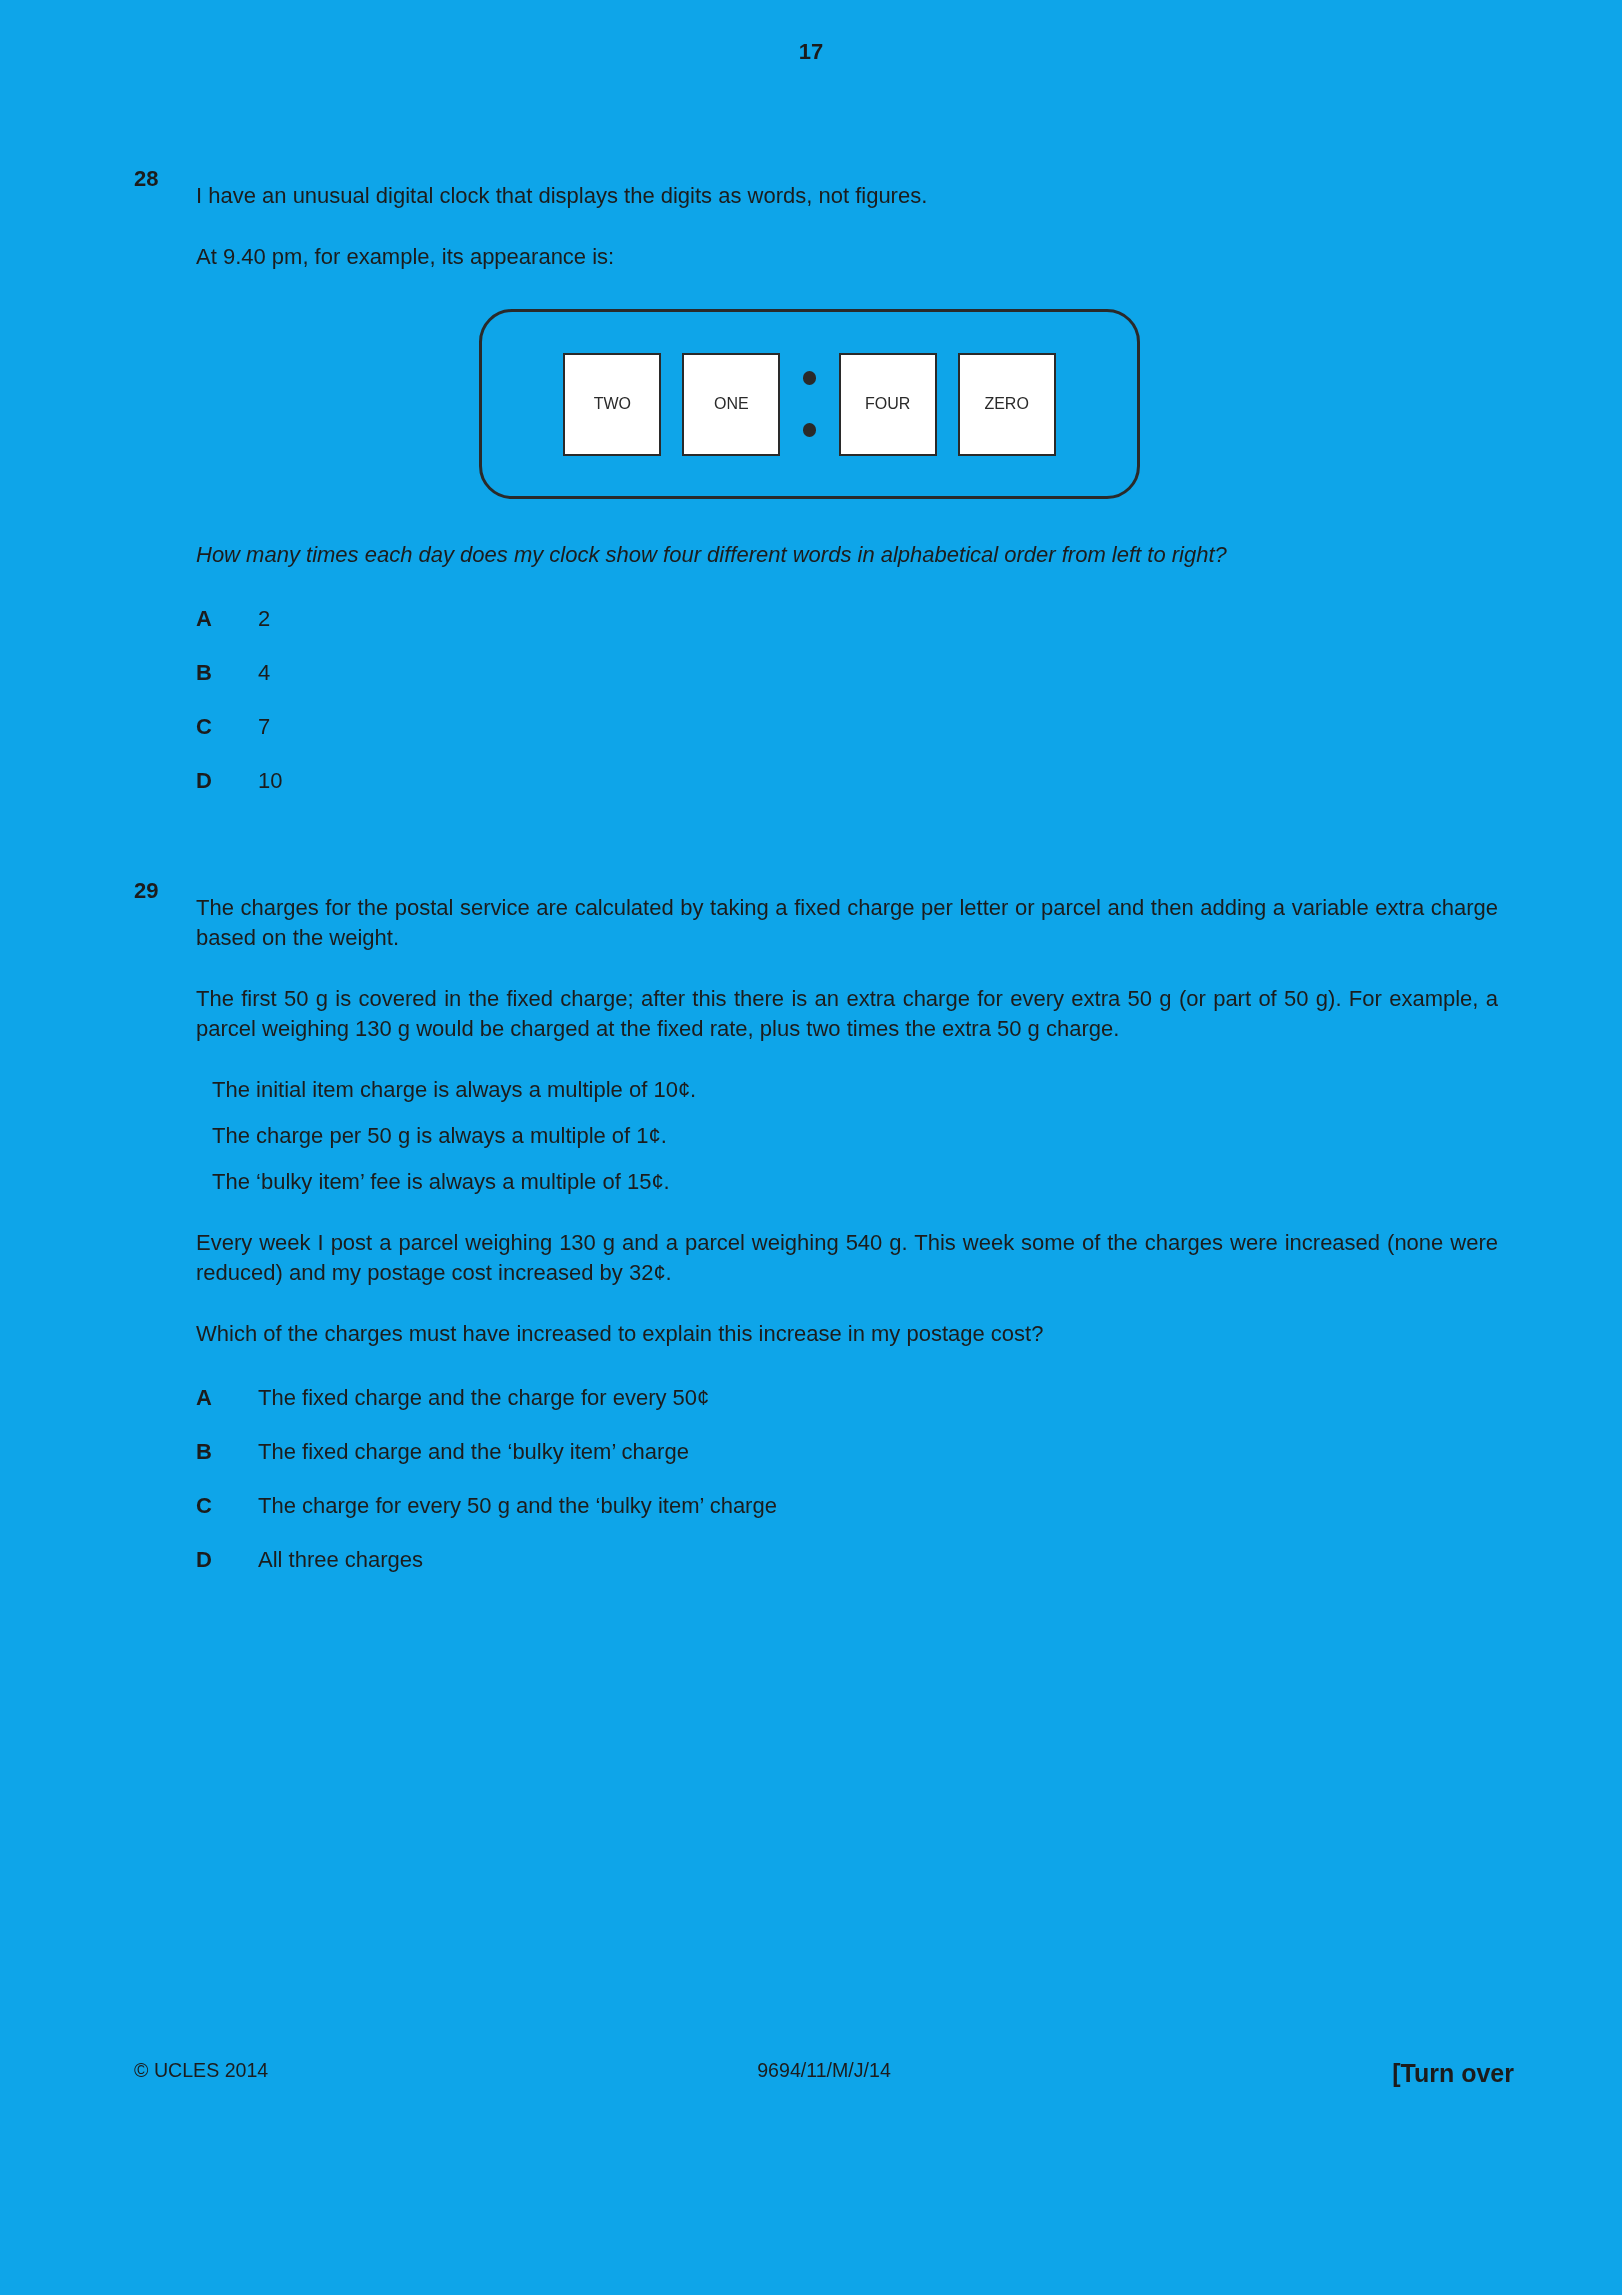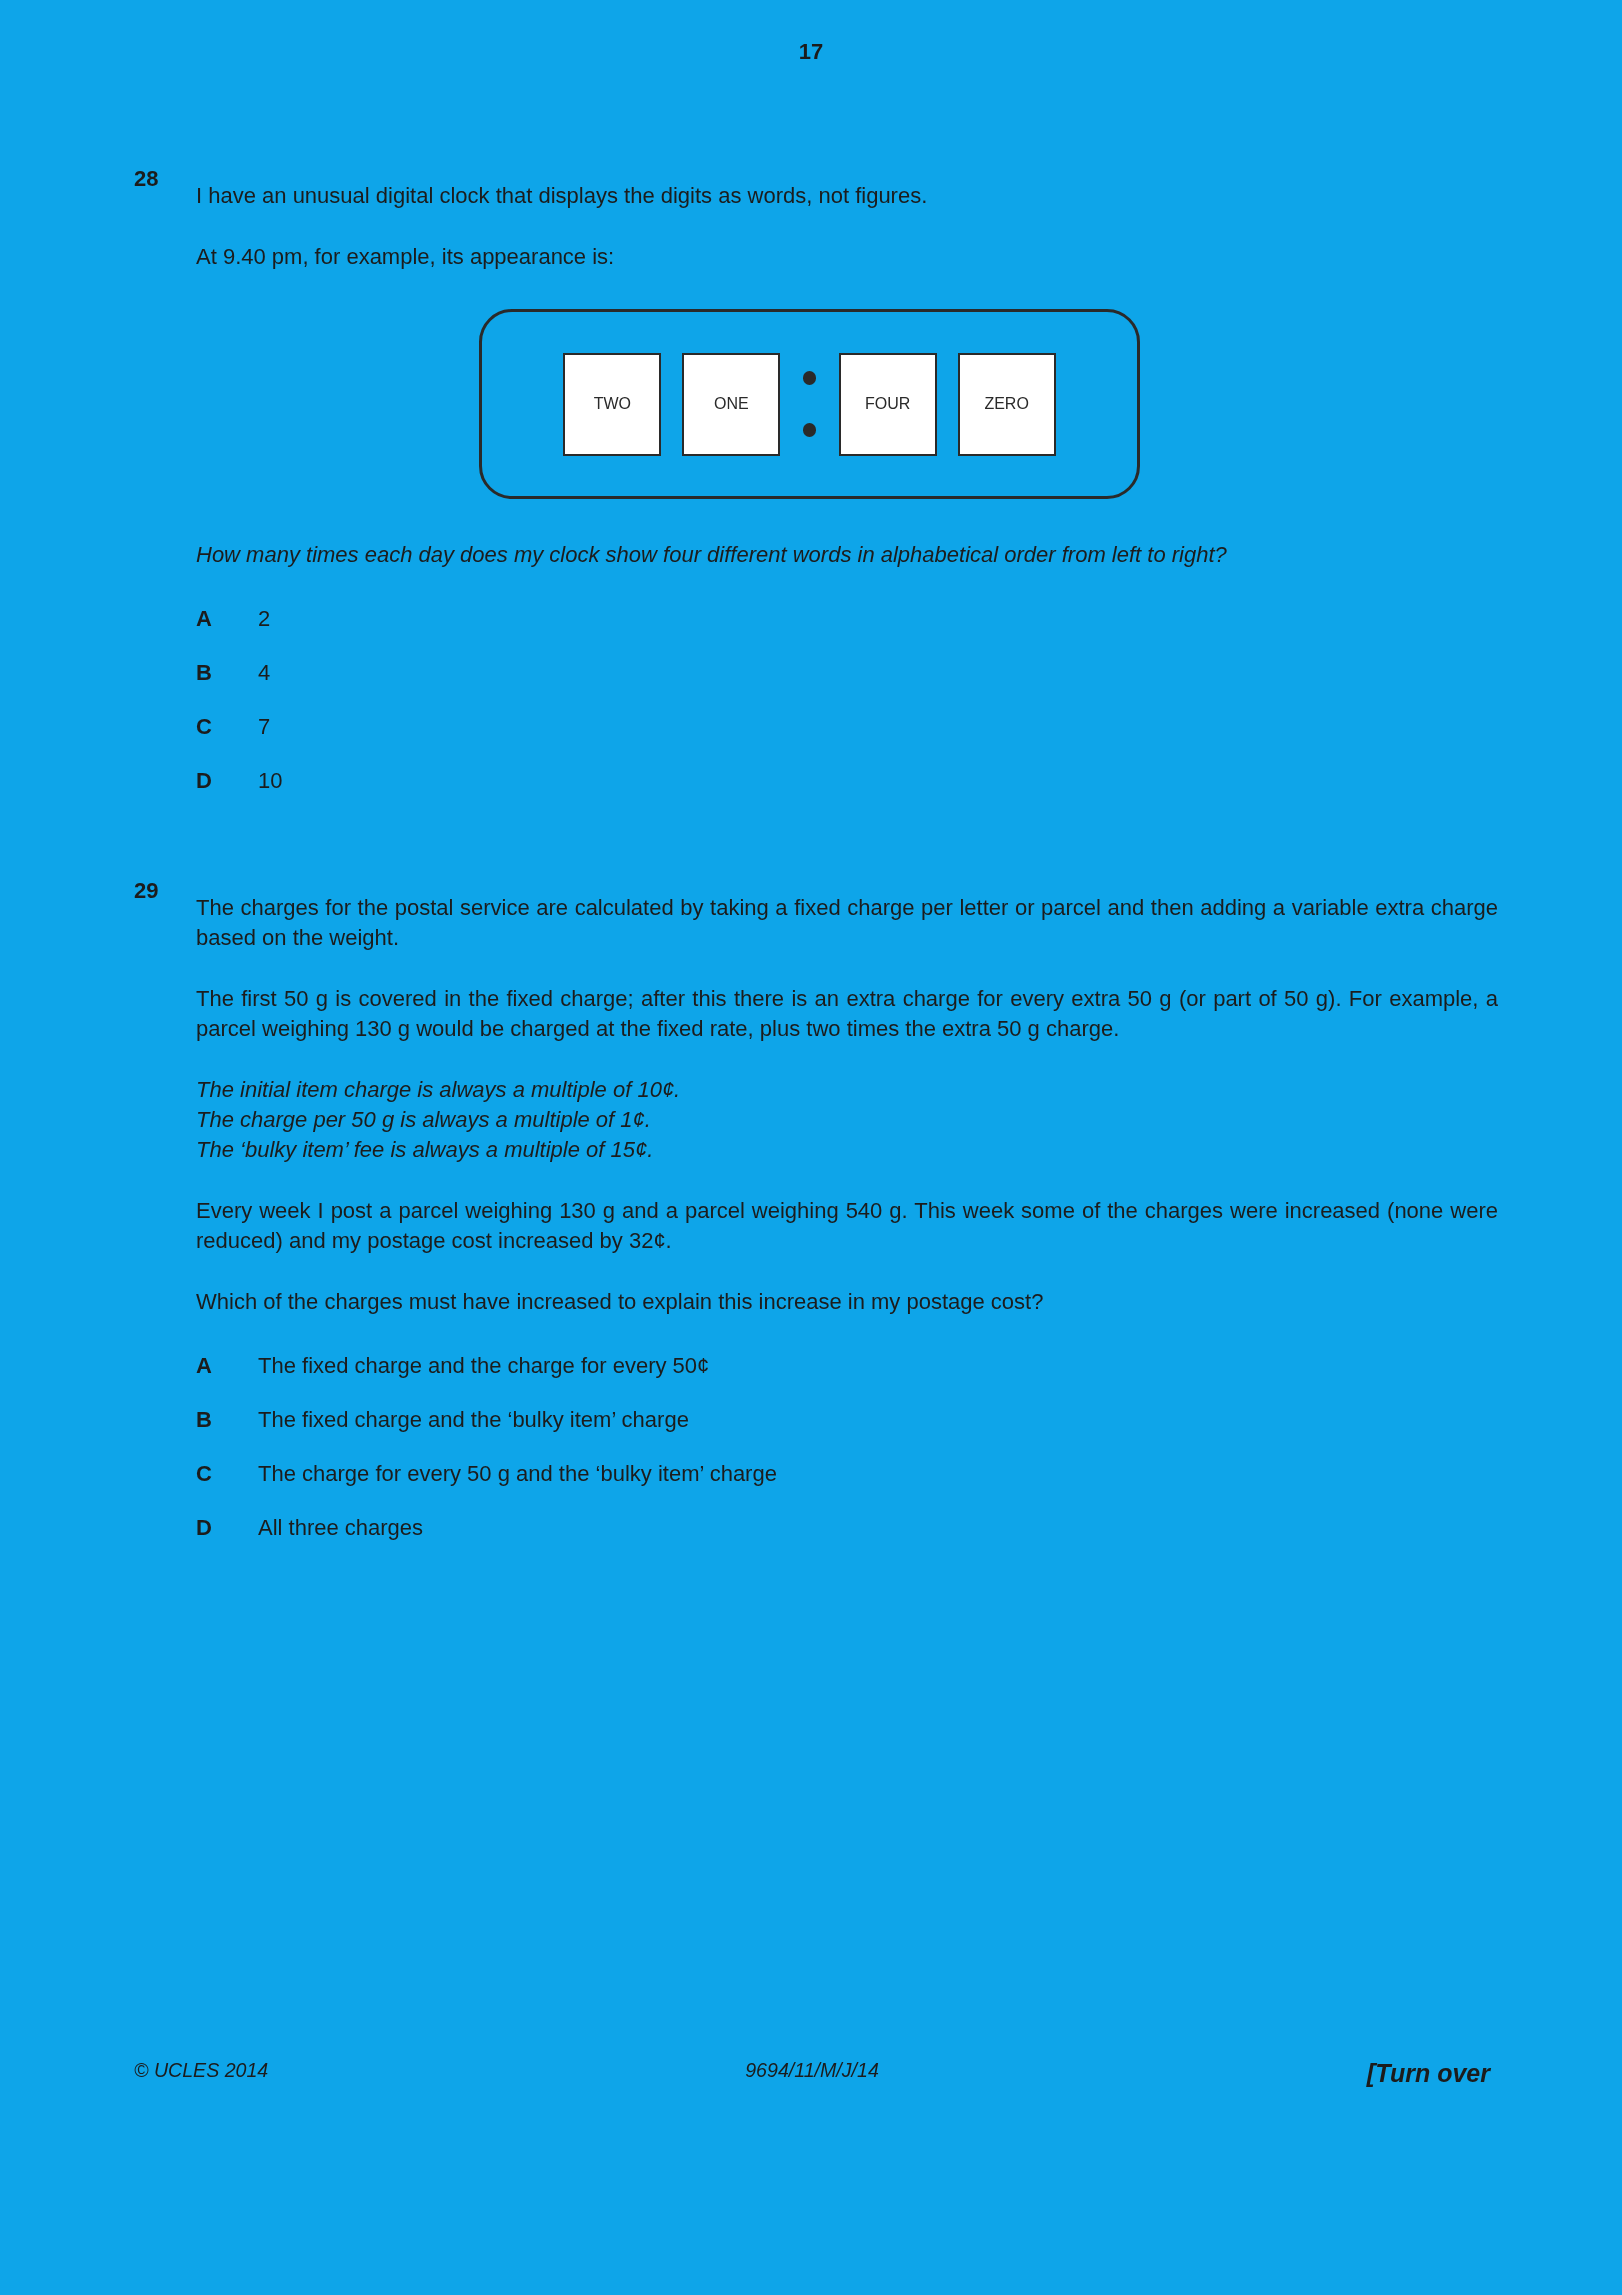--- a/index.html
+++ b/index.html
@@ -74,29 +74,28 @@
   }
 
   .after-clock { margin-top: 41px; font-style: italic; }
 
   .options { margin-top: 34px; }
   .option { display: flex; margin-top: 24px; }
   .option:first-child { margin-top: 0; }
   .opt-letter { flex: none; width: 62px; font-weight: 700; }
   .opt-text { flex: 1; }
 
-  .stack div { margin: 0; font-style: italic; }
+  .stack div { margin: 16px; }
 
   .footer {
     position: absolute;
     left: 134px;
-    right: 132px;
+    right: 108px;
     top: 2046px;
     height: 39px;
-    font-style: italic;
   }
   .footer-copyright {
     position: absolute;
     left: 0;
     bottom: 0;
     font-size: 19.6px;
   }
   .footer-code {
     position: absolute;
     left: 50%;

